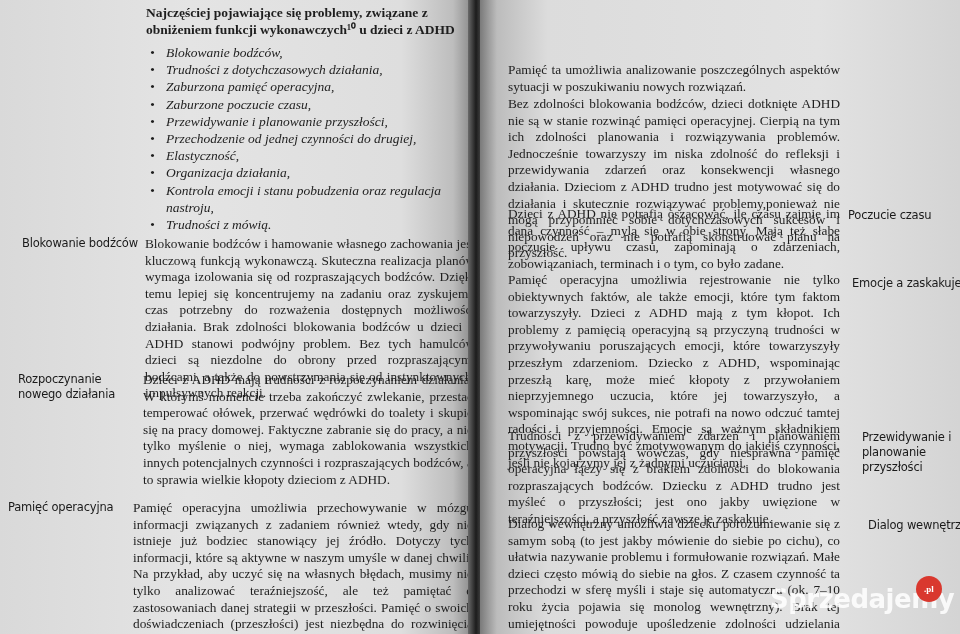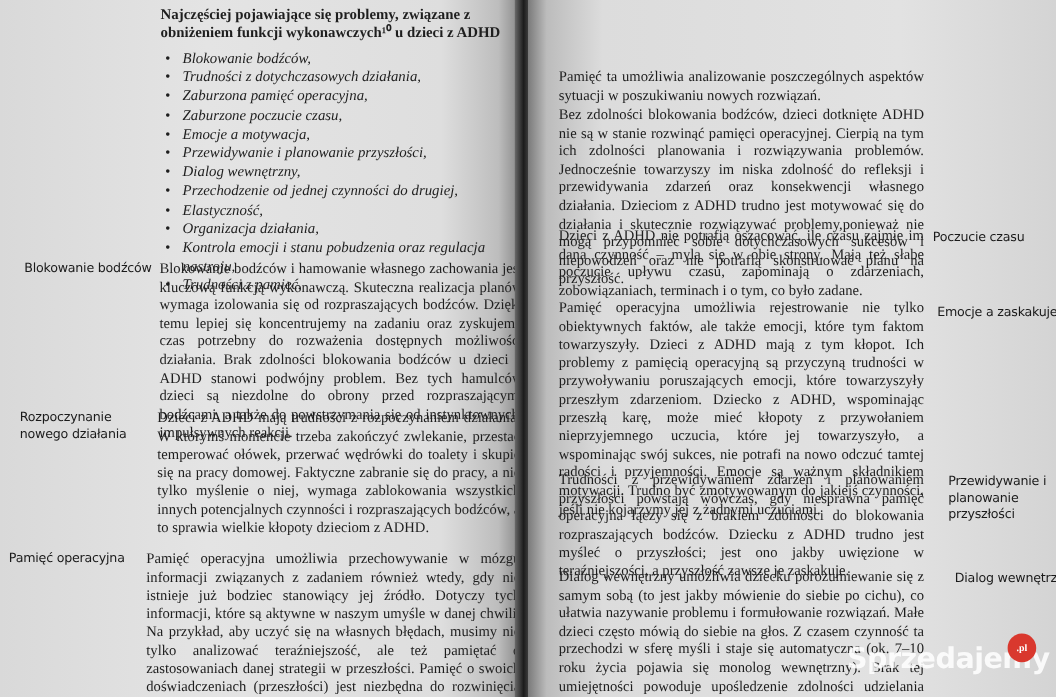--- a/index.html
+++ b/index.html
@@ -21,28 +21,26 @@
 </head>
 <body>
 
 <div class="page page-left">
   <div class="heading">Najczęściej pojawiające się problemy, związane z obniżeniem funkcji wykonawczych¹⁰ u dzieci z ADHD</div>
   <ul class="bullets">
     <li>Blokowanie bodźców,</li>
     <li>Trudności z dotychczasowych działania,</li>
     <li>Zaburzona pamięć operacyjna,</li>
     <li>Zaburzone poczucie czasu,</li>
-    <li>Emocje a motywacja,</li>
     <li>Przewidywanie i planowanie przyszłości,</li>
-    <li>Dialog wewnętrzny,</li>
     <li>Przechodzenie od jednej czynności do drugiej,</li>
     <li>Elastyczność,</li>
     <li>Organizacja działania,</li>
     <li>Kontrola emocji i stanu pobudzenia oraz regulacja nastroju,</li>
-    <li>Trudności z pamięć.</li>
+    <li>Trudności z mówią.</li>
   </ul>
 
   <div class="side-label" style="left:22px;top:236px;">Blokowanie bodźców</div>
   <div class="para left-para" style="top:236px;">Blokowanie bodźców i hamowanie własnego zachowania jest kluczową funkcją wykonawczą. Skuteczna realizacja planów wymaga izolowania się od rozpraszających bodźców. Dzięki temu lepiej się koncentrujemy na zadaniu oraz zyskujemy czas potrzebny do rozważenia dostępnych możliwości działania. Brak zdolności blokowania bodźców u dzieci z ADHD stanowi podwójny problem. Bez tych hamulców dzieci są niezdolne do obrony przed rozpraszającymi bodźcami, a także do powstrzymania się od instynktownych, impulsywnych reakcji.</div>
 
   <div class="side-label" style="left:18px;top:372px;width:120px;">Rozpoczynanie nowego działania</div>
   <div class="para left-para" style="top:372px;left:143px;">Dzieci z ADHD mają trudności z rozpoczynaniem działania. W którymś momencie trzeba zakończyć zwlekanie, przestać temperować ołówek, przerwać wędrówki do toalety i skupić się na pracy domowej. Faktyczne zabranie się do pracy, a nie tylko myślenie o niej, wymaga zablokowania wszystkich innych potencjalnych czynności i rozpraszających bodźców, a to sprawia wielkie kłopoty dzieciom z ADHD.</div>
 
   <div class="side-label" style="left:8px;top:500px;">Pamięć operacyjna</div>
   <div class="para left-para" style="top:500px;left:133px;width:340px;">Pamięć operacyjna umożliwia przechowywanie w mózgu informacji związanych z zadaniem również wtedy, gdy nie istnieje już bodziec stanowiący jej źródło. Dotyczy tych informacji, które są aktywne w naszym umyśle w danej chwili. Na przykład, aby uczyć się na własnych błędach, musimy nie tylko analizować teraźniejszość, ale też pamiętać o zastosowaniach danej strategii w przeszłości. Pamięć o swoich doświadczeniach (przeszłości) jest niezbędna do rozwinięcia życiowej mądrości. Brak takiej zdolności sprawia, że dzieci z ADHD</div>

